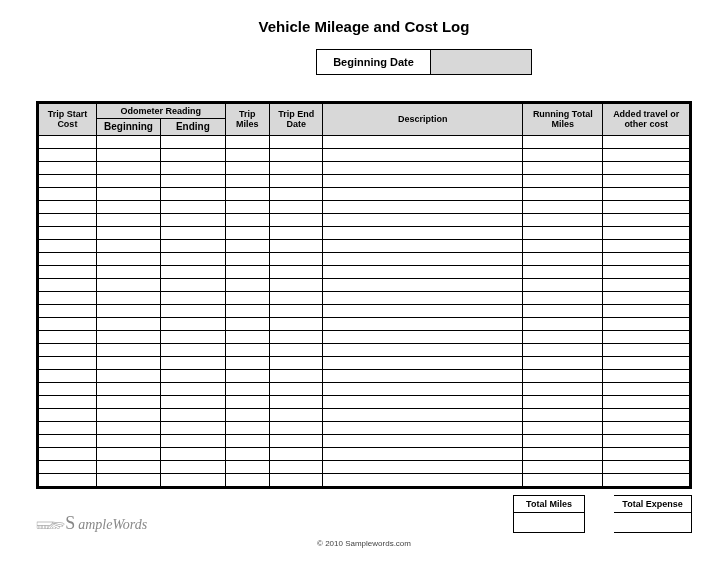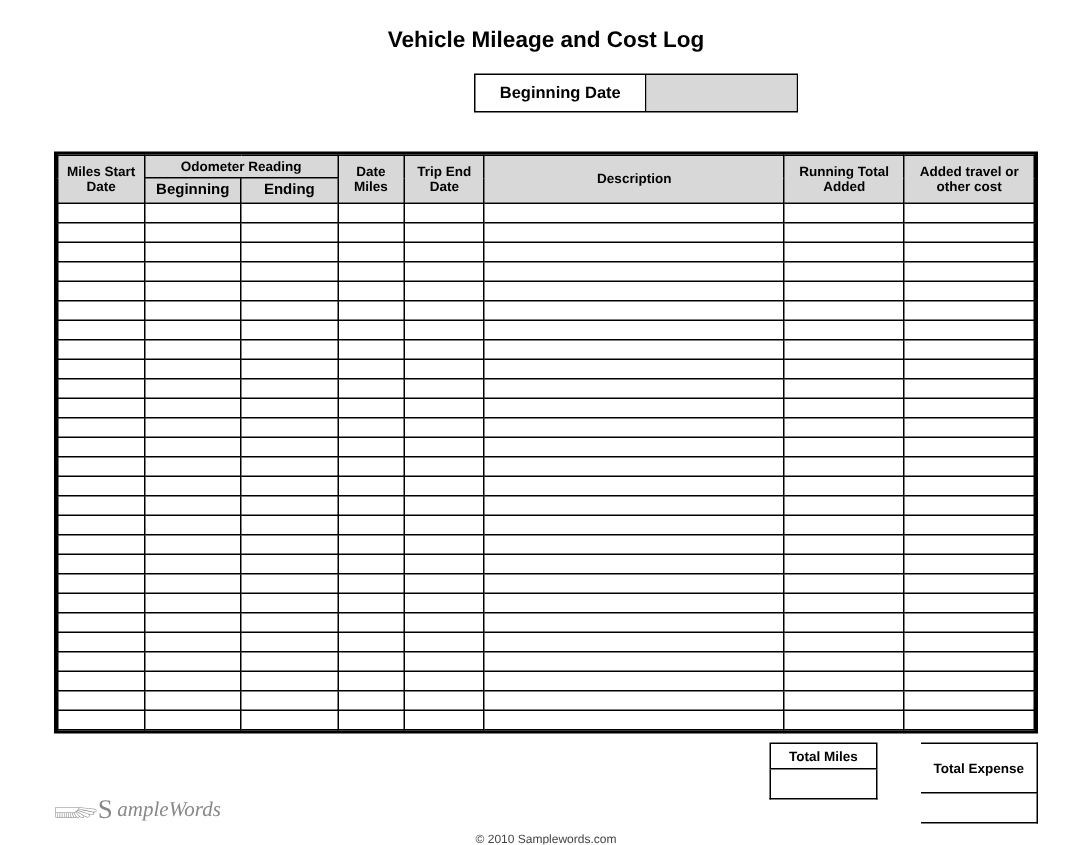--- a/index.html
+++ b/index.html
@@ -102,21 +102,21 @@
     .total-box {
       border: 1.5px solid #000;
       width: 72px;
       text-align: center;
       font-size: 9px;
       font-weight: bold;
       padding: 3px 2px;
       margin-left: 29px;
     }
     .total-box.miles-label { height: 18px; display:flex; align-items:center; justify-content:center; }
-    .total-box.exp-label { height: 34px; display:flex; align-items:center; justify-content:center; border-left:none;}
+    .total-box.exp-label { height: 18px; display:flex; align-items:center; justify-content:center; border-left:none;}
     .total-box.value { height: 20px; border-top: none; }
     .total-box.value.exp { border-left: none; }
     .total-col { display:flex; flex-direction:column; }
     .copyright {
       text-align: center;
       font-size: 8px;
       color: #444;
       margin-top: 6px;
     }
   </style>
@@ -139,26 +139,26 @@
         <col class="col-odo-b">
         <col class="col-odo-e">
       <col class="col-miles">
         <col class="col-end">
         <col class="col-desc">
       <col class="col-run">
         <col class="col-cost">
     </colgroup>
     <thead>
       <tr>
-        <th rowspan="2">Miles Start Date</th>
+        <th rowspan="2">Trip Start Cost</th>
         <th colspan="2">Odometer Reading</th>
-        <th rowspan="2">Date Miles</th>
+        <th rowspan="2">Trip Miles</th>
         <th rowspan="2">Trip End Date</th>
         <th rowspan="2">Description</th>
-        <th rowspan="2">Running Total Added</th>
+        <th rowspan="2">Running Total Miles</th>
         <th rowspan="2">Added travel or other cost</th>
       </tr>
       <tr>
         <th class="subhead">Beginning</th>
         <th class="subhead">Ending</th>
       </tr>
     </thead>
     <tbody id="tbody">
         <tr>
           <td></td>

